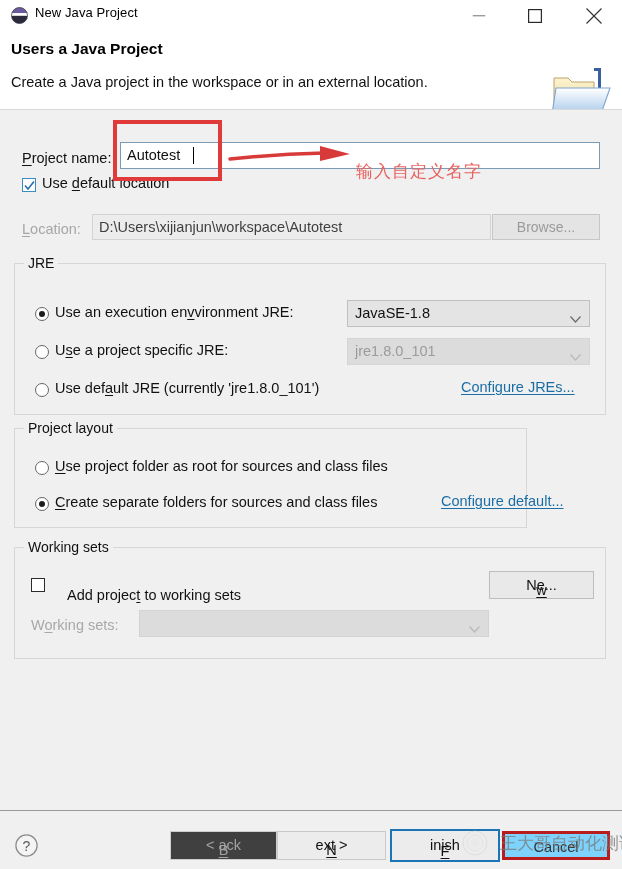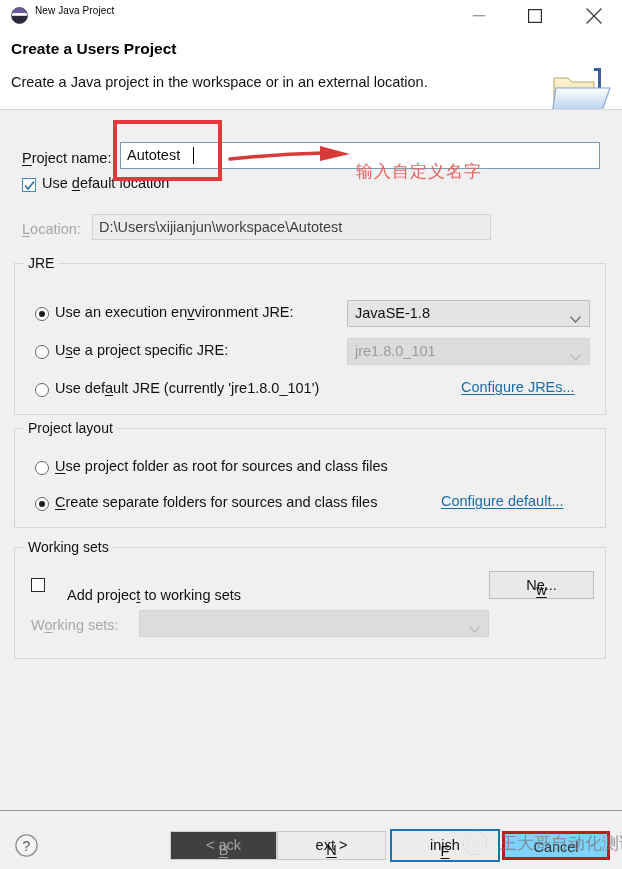--- a/index.html
+++ b/index.html
@@ -26,21 +26,21 @@
     background: #ffffff;
   }
   #titlebar .tb-icon {
     position: absolute;
     left: 11px; top: 7px;
     width: 17px; height: 17px;
   }
   #titlebar .tb-title {
     position: absolute;
     left: 35px; top: 5px;
-    font-size: 10px;
+    font-size: 13px;
     color: #000000;
     letter-spacing: 0.1px;
     white-space: nowrap;
   }
   .tb-btn {
     position: absolute;
     top: 0;
     width: 46px; height: 31px;
     cursor: default;
   }
@@ -173,21 +173,21 @@
     position: absolute;
     top: -9px; left: 9px;
     background: #f0f0f0;
     padding: 0 4px;
     font-size: 14px;
     color: #111;
     white-space: nowrap;
   }
 
   #grp-jre      { left: 14px; top: 153px; width: 592px; height: 152px; }
-  #grp-layout   { left: 14px; top: 318px; width: 592px; height: 100px; }
+  #grp-layout   { left: 14px; top: 318px; width: 513px; height: 100px; }
   #grp-worksets { left: 14px; top: 437px; width: 592px; height: 112px; }
 
   
   .radio {
     position: absolute;
     width: 14px; height: 14px;
     border: 1px solid #666;
     border-radius: 50%;
     box-sizing: border-box;
     background: #fff;
@@ -421,21 +421,21 @@
   </div>
   <div class="tb-btn" id="tb-close">
     <svg width="17" height="17" viewBox="0 0 17 17">
       <line x1="1" y1="1" x2="16" y2="16" stroke="#3a3a3a" stroke-width="1.3"></line>
       <line x1="16" y1="1" x2="1" y2="16" stroke="#3a3a3a" stroke-width="1.3"></line>
     </svg>
   </div>
 </div>
 
 <div id="header">
-  <div class="h-title">Create a Users Project</div>
+  <div class="h-title">Users a Java Project</div>
   <div class="h-desc">Create a Java project in the workspace or in an external location.</div>
   <span class="h-folder">
     <svg width="66" height="56" viewBox="0 0 66 56">
       <defs>
         <linearGradient id="fgrad" x1="0" y1="0" x2="0" y2="1">
           <stop offset="0" stop-color="#ffffff"></stop>
           <stop offset="1" stop-color="#a9c9ea"></stop>
         </linearGradient>
         <linearGradient id="bgrad" x1="0" y1="0" x2="0" y2="1">
           <stop offset="0" stop-color="#fdf3cf"></stop>
@@ -467,20 +467,23 @@
     <svg width="11" height="11" viewBox="0 0 11 11">
       <polyline points="1,5.5 4,9 10,1.5" fill="none" stroke="#2b6ea8" stroke-width="1.6"></polyline>
     </svg>
   </div>
   <div class="lbl" id="lbl-defloc">Use <span class="mn">d</span><span>efault location</span></div>
 
   <div class="lbl" id="lbl-location"><span class="mn">L</span><span>ocation:</span></div>
   <div id="input-location">
     <span class="val">D:\Users\xijianjun\workspace\Autotest</span>
   </div>
+  <div id="btn-browse">
+    <span>Browse...</span>
+  </div>
 
   <div class="group" id="grp-jre">
     <span class="group-title">JRE</span>
 
     <span class="radio on" id="jre-r1"></span>
     <span class="lbl" id="jre-l1">Use an execution en<span class="mn">v</span><span>vironment JRE:</span></span>
 
     <span class="radio" id="jre-r2"></span>
     <span class="lbl" id="jre-l2">U<span class="mn">s</span><span>e a project specific JRE:</span></span>
 

